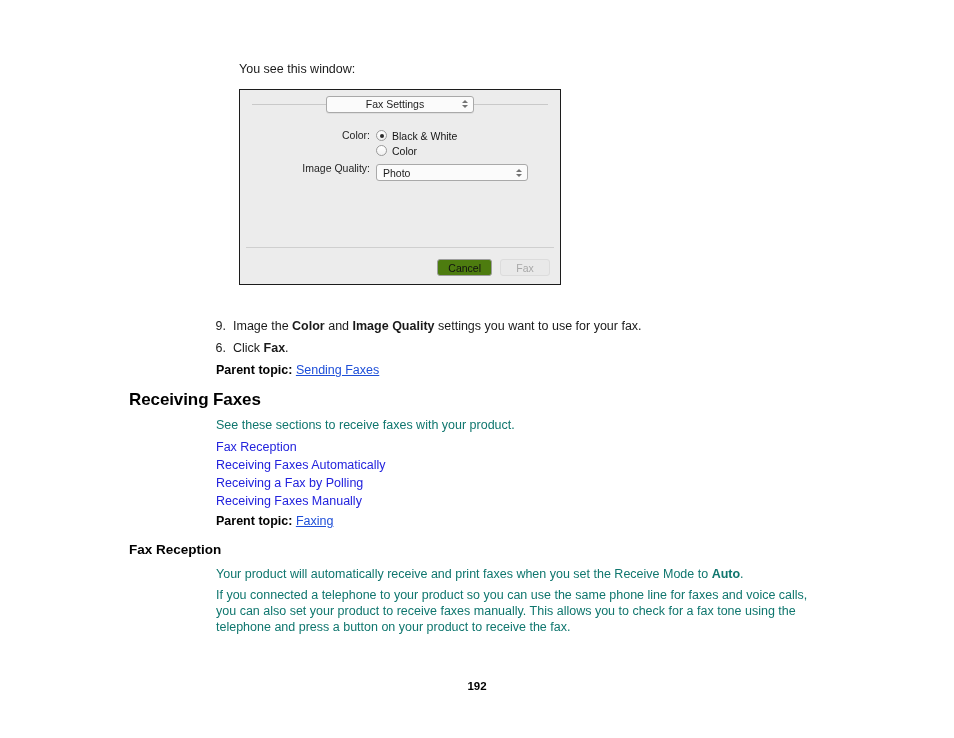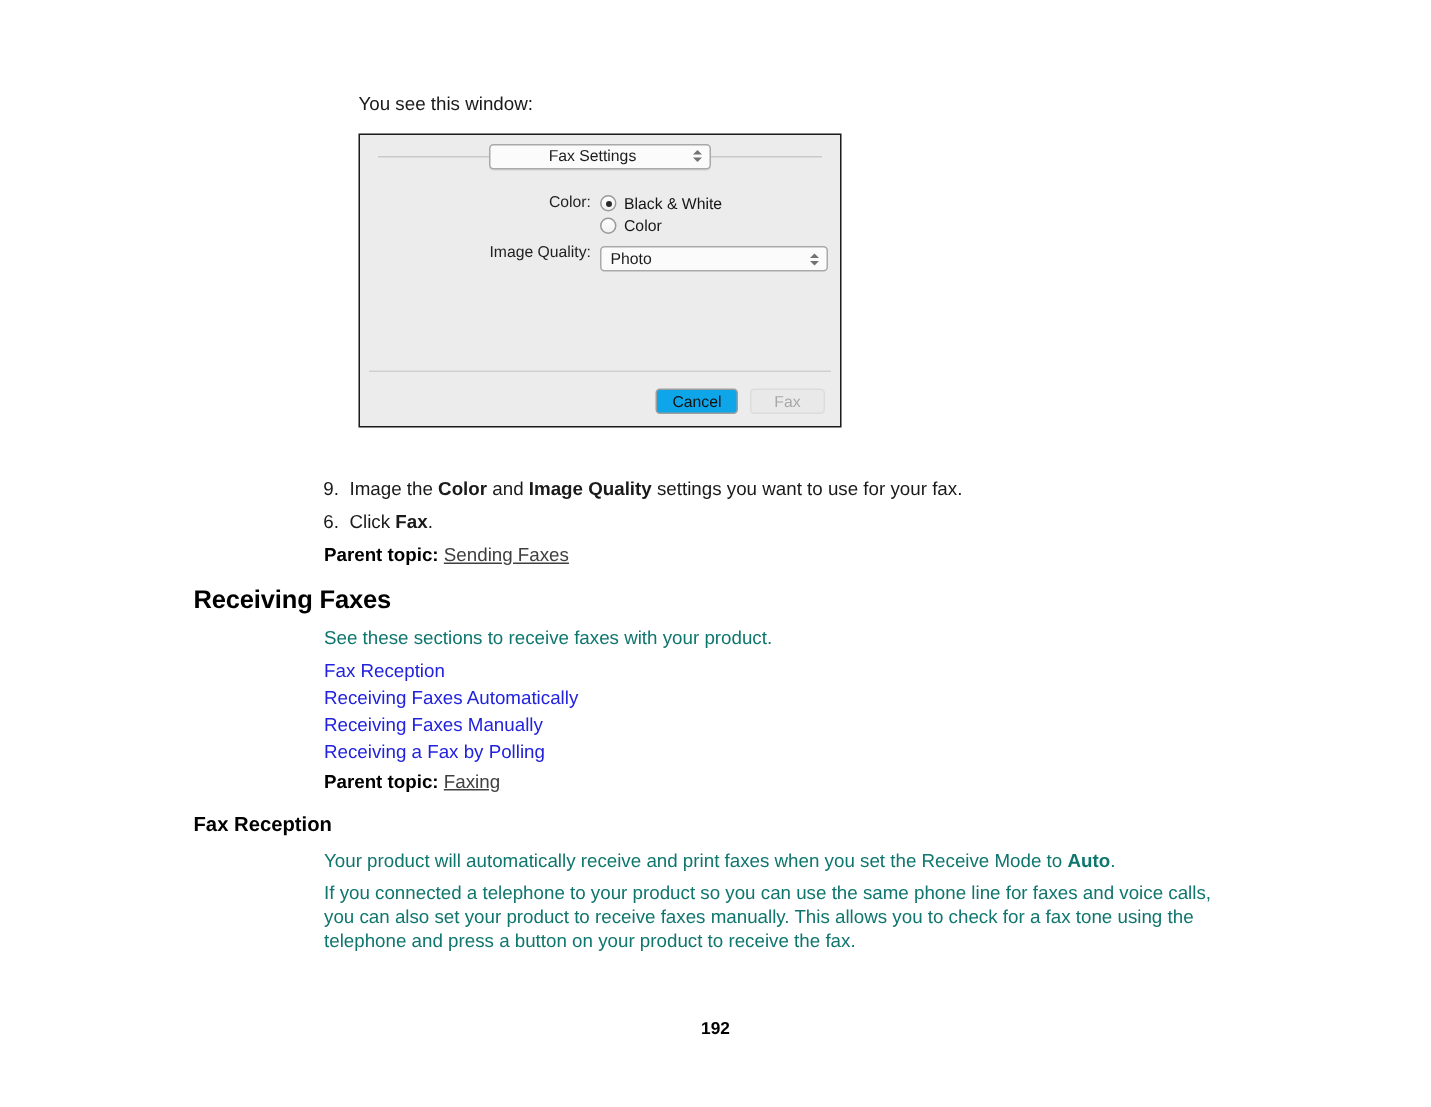--- a/index.html
+++ b/index.html
@@ -104,21 +104,20 @@
   .settings {
     position: absolute;
     left: 0;
     top: 38px;
     width: 100%;
   }
   .row {
     display: flex;
     align-items: flex-start;
     margin-bottom: 3px;
-    margin-left: 24px;
   }
   .row-label {
     width: 136px;
     text-align: right;
     font-size: 10.5px;
     color: #1f1f1f;
     padding-right: 6px;
     padding-top: 1px;
     box-sizing: border-box;
   }
@@ -196,21 +195,21 @@
     height: 17px;
     border-radius: 3px;
     font-size: 10.5px;
     display: flex;
     align-items: center;
     justify-content: center;
     box-sizing: border-box;
     padding: 0 10px;
   }
   .btn.default {
-    background: #0ea5e9;
+    background: #4d7c0f;
     border: 1px solid #9d9d9d;
     color: #111111;
   }
   .btn.disabled {
     background: #e9e9e9;
     border: 1px solid #dcdcdc;
     color: #a8a8a8;
   }
 
   
@@ -239,21 +238,21 @@
   .parent-topic {
     position: absolute;
     font-size: 12.5px;
     line-height: 16px;
   }
   .parent-topic .pt-label {
     font-weight: bold;
     color: #000000;
   }
   .link {
-    color: #404040;
+    color: #1d4ed8;
   }
 
   
   .h1 {
     position: absolute;
     left: 129px;
     font-size: 17px;
     font-weight: bold;
     color: #000000;
     letter-spacing: -0.1px;
@@ -377,22 +376,22 @@
     <a class="link" href="#">Sending Faxes</a>
   </div>
 
   <h1 class="h1" style="top:390px; margin:0;">Receiving Faxes</h1>
 
   <div class="body-text" style="top:417px;">See these sections to receive faxes with your product.</div>
 
   <div class="link-list" style="top:438px;">
     <a href="#">Fax Reception</a>
     <a href="#">Receiving Faxes Automatically</a>
+    <a href="#">Receiving a Fax by Polling</a>
     <a href="#">Receiving Faxes Manually</a>
-    <a href="#">Receiving a Fax by Polling</a>
   </div>
 
   <div class="parent-topic" style="left:216px; top:513px;">
     <span class="pt-label">Parent topic:</span>
     <a class="link" href="#">Faxing</a>
   </div>
 
   <h2 class="h2" style="top:542px; margin:0;">Fax Reception</h2>
 
   <div class="body-text wide" style="top:587px;">If you connected a telephone to your product so you can use the same phone line for faxes and voice calls, you can also set your product to receive faxes manually. This allows you to check for a fax tone using the telephone and press a button on your product to receive the fax.</div>

